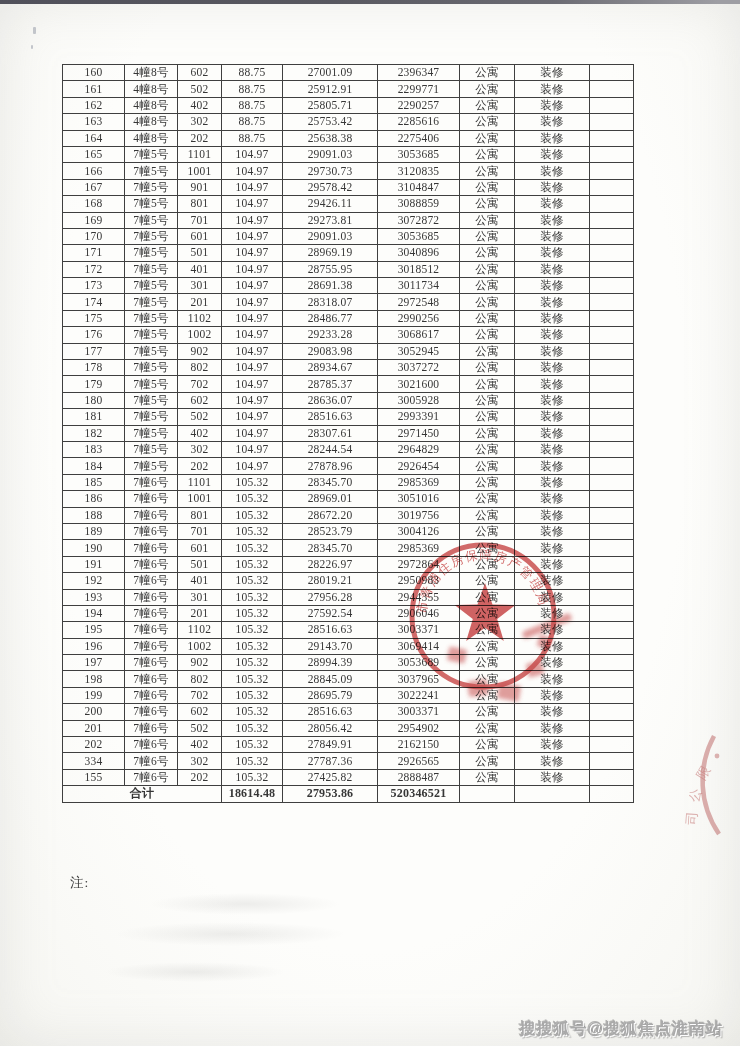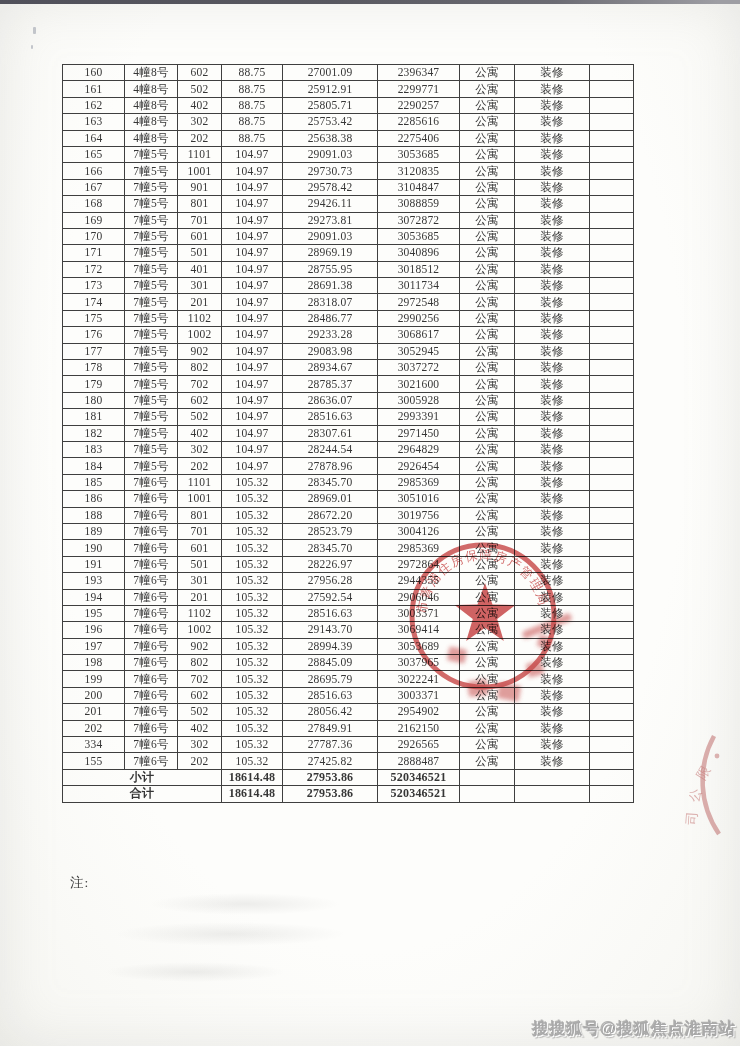--- a/index.html
+++ b/index.html
@@ -24,21 +24,21 @@
   table.price-table td{border:1.5px solid #3f3f3f;height:15.4px;line-height:15px;
         padding:0 1px;text-align:center;font-size:11.5px;color:#363636;
         white-space:nowrap;overflow:hidden;letter-spacing:.2px;}
   col.c1{width:62px;} col.c2{width:53px;} col.c3{width:44px;}
   col.c4{width:61px;} col.c5{width:95px;} col.c6{width:82px;}
   col.c7{width:55px;} col.c8{width:75px;} col.c9{width:44px;}
   tr.totals-row td{font-weight:bold;font-size:12px;}
 
   .note{position:absolute;left:70px;top:874px;font-size:13.5px;color:#3c3c3c;
         letter-spacing:1px;}
-  .watermark{position:absolute;right:4px;bottom:6px;
+  .watermark{position:absolute;right:17px;bottom:6px;
         font-family:"Liberation Sans","DejaVu Sans",sans-serif;
         font-weight:bold;font-size:16px;letter-spacing:1px;color:#a9a9a9;
         text-shadow:1px 1px 0 #ffffff,2px 2px 1px rgba(110,110,110,.45),
                     -1px -1px 0 rgba(125,125,125,.55);text-align:center;}
   .stamp-svg{position:absolute;left:0;top:0;pointer-events:none;}
 </style>
 </head>
 <body>
 
 <div class="page">
@@ -397,20 +397,31 @@
       <td>7幢6号</td>
       <td>501</td>
       <td>105.32</td>
       <td>28226.97</td>
       <td>2972864</td>
       <td>公寓</td>
       <td>装修</td>
       <td></td>
     </tr>
         <tr>
+      <td>192</td>
+      <td>7幢6号</td>
+      <td>401</td>
+      <td>105.32</td>
+      <td>28019.21</td>
+      <td>2950983</td>
+      <td>公寓</td>
+      <td>装修</td>
+      <td></td>
+    </tr>
+        <tr>
       <td>193</td>
       <td>7幢6号</td>
       <td>301</td>
       <td>105.32</td>
       <td>27956.28</td>
       <td>2944355</td>
       <td>公寓</td>
       <td>装修</td>
       <td></td>
     </tr>
@@ -526,29 +537,20 @@
     </tr>
         <tr>
       <td>155</td>
       <td>7幢6号</td>
       <td>202</td>
       <td>105.32</td>
       <td>27425.82</td>
       <td>2888487</td>
       <td>公寓</td>
       <td>装修</td>
-      <td></td>
-    </tr>
-        <tr class="totals-row">
-      <td colspan="3">小计</td>
-      <td>18614.48</td>
-      <td>27953.86</td>
-      <td>520346521</td>
-      <td></td>
-      <td></td>
       <td></td>
     </tr>
         <tr class="totals-row">
       <td colspan="3">合计</td>
       <td>18614.48</td>
       <td>27953.86</td>
       <td>520346521</td>
       <td></td>
       <td></td>
       <td></td>

